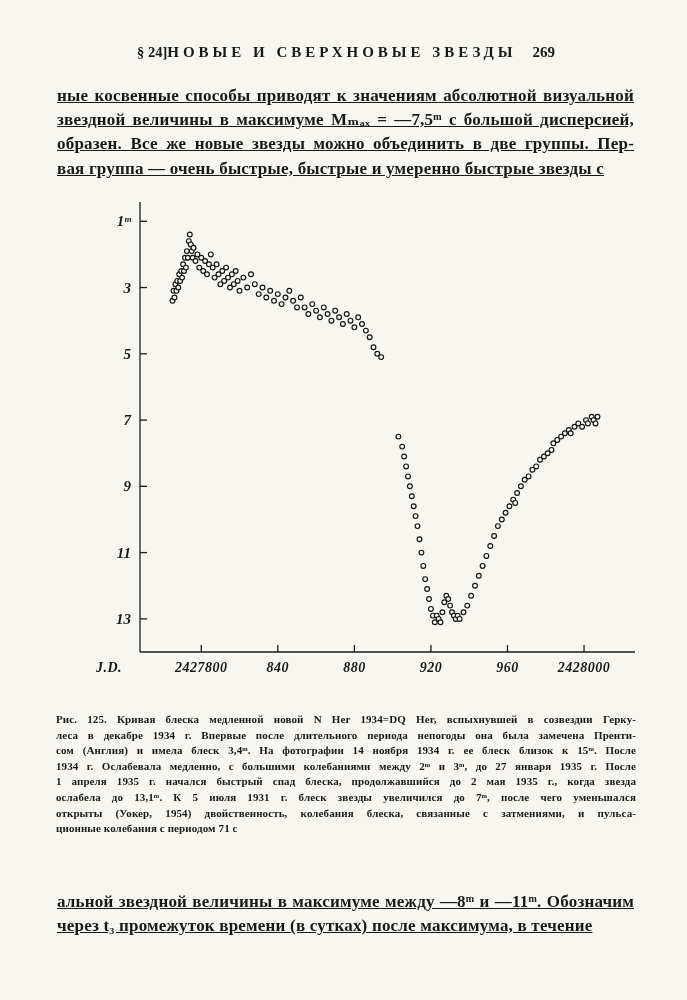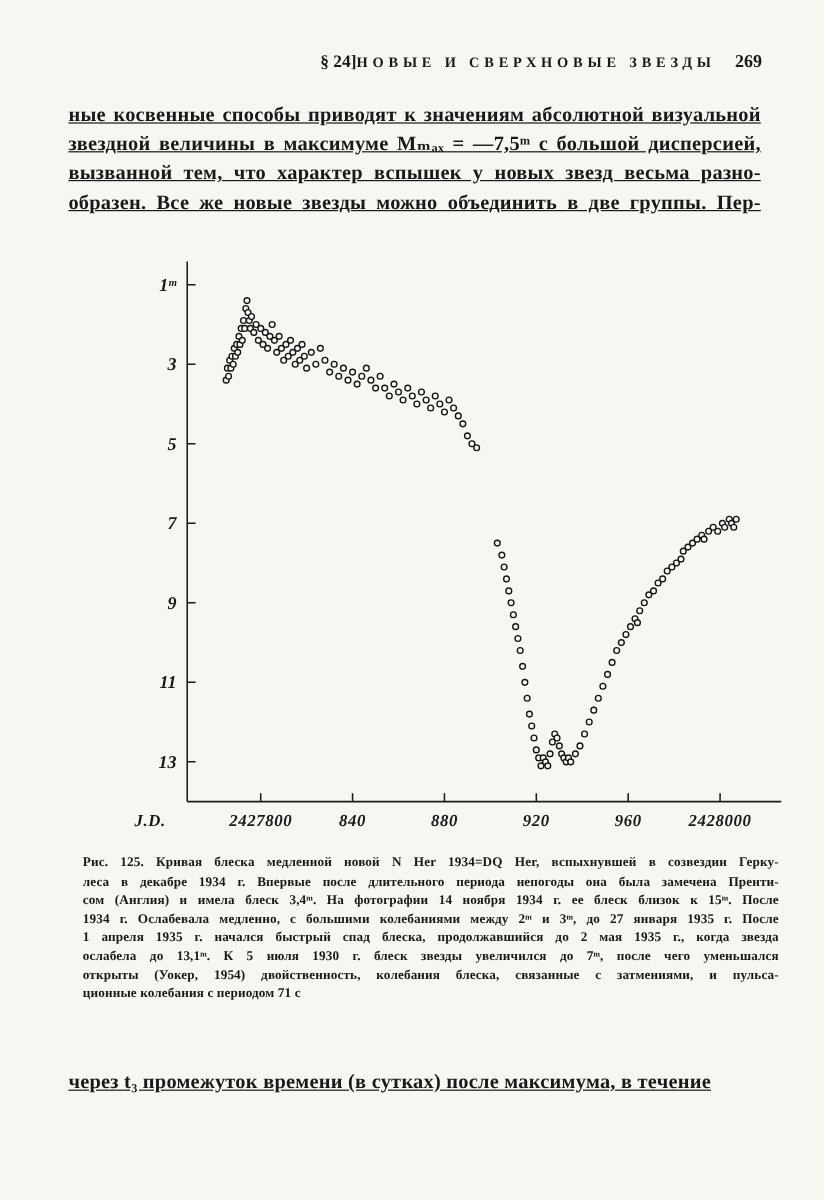--- a/index.html
+++ b/index.html
@@ -8,69 +8,68 @@
     position:relative;
     width:687px;height:1000px;
     background:#f7f6f1;
     font-family:"Liberation Serif","DejaVu Serif",serif;
     color:#191919;
     overflow:hidden;
   }
   
   .running-head{
     position:absolute;top:44px;left:57px;right:52px;
-    display:flex;justify-content:flex-end;align-items:baseline;
+    display:flex;justify-content:center;align-items:baseline;
     font-weight:bold;
   }
   .running-head .sec{font-size:14.5px;}
-  .running-head .title{font-size:12px;letter-spacing:4px;white-space:nowrap;}
+  .running-head .title{font-size:15px;letter-spacing:4px;white-space:nowrap;}
   .running-head .pagenum{font-size:15px;margin-left:16px;}
   
   .body-text{
     position:absolute;left:57px;width:577px;
     font-size:17px;font-weight:bold;line-height:24.2px;
     letter-spacing:0.2px;
     text-decoration:underline;
   }
   .para-top{top:84px;}
   .para-bottom{top:890px;}
   .tline{text-align:justify;text-align-last:justify;white-space:normal;}
   .tline.last{text-align-last:left;}
   
-  .figure{position:absolute;top:194px;left:90px;width:547px;height:492px;margin:16px;}
+  .figure{position:absolute;top:194px;left:90px;width:547px;height:492px;margin:0;}
   .figure svg{display:block;width:547px;height:492px;}
   .ax{stroke:#1b1b1b;stroke-width:1.3;fill:none;}
   .pt{fill:#f7f6f1;stroke:#141414;stroke-width:1.15;}
   .ylab{font:italic 700 15px "Liberation Serif","DejaVu Serif",serif;fill:#191919;text-anchor:end;}
   .xlab{font:italic 700 14px "Liberation Serif","DejaVu Serif",serif;fill:#191919;text-anchor:middle;letter-spacing:0.5px;}
   .xlab.jd{text-anchor:start;}
   
   .caption{
     position:absolute;top:712px;left:56px;width:580px;
     font-size:11px;font-weight:bold;line-height:15.6px;
     letter-spacing:0.1px;
-    margin-left:13px;
   }
 </style>
 </head>
 <body>
 
 <div class="page">
 
   <header class="running-head">
     <span class="sec">§ 24]</span>
     <span class="title">НОВЫЕ И СВЕРХНОВЫЕ ЗВЕЗДЫ</span>
     <span class="pagenum">269</span>
   </header>
 
   <div class="body-text para-top">
       <div class="tline">ные косвенные способы приводят к значениям абсолютной визуальной</div>
       <div class="tline">звездной величины в максимуме Mₘₐₓ = —7,5ᵐ с большой дисперсией,</div>
-      <div class="tline">вызванной тем, что характер вспышек у новых звезд весьма разно-</div>
       <div class="tline">образен. Все же новые звезды можно объединить в две группы. Пер-</div>
+      <div class="tline last">вая группа — очень быстрые, быстрые и умеренно быстрые звезды с</div>
     </div>
 
   <figure class="figure">
     <svg id="lightcurve" viewBox="0 0 547 492" role="img">
         <line x1="50" y1="8" x2="50" y2="458" class="ax"></line>
         <line x1="50" y1="458" x2="545" y2="458" class="ax"></line>
         <line x1="50" y1="27.253731343283583" x2="57" y2="27.253731343283583" class="ax"></line>
         <text x="41" y="32.25373134328358" class="ylab">1ᵐ</text>
         <line x1="50" y1="93.52238805970148" x2="57" y2="93.52238805970148" class="ax"></line>
         <text x="41" y="98.52238805970148" class="ylab">3</text>
@@ -255,22 +254,23 @@
         <circle cx="507.5" cy="222.7" r="2.4" class="pt"></circle>
       </svg>
   </figure>
 
   <div class="caption">
       <div class="tline">Рис. 125. Кривая блеска медленной новой N Her 1934=DQ Her, вспыхнувшей в созвездии Герку-</div>
       <div class="tline">леса в декабре 1934 г. Впервые после длительного периода непогоды она была замечена Пренти-</div>
       <div class="tline">сом (Англия) и имела блеск 3,4ᵐ. На фотографии 14 ноября 1934 г. ее блеск близок к 15ᵐ. После</div>
       <div class="tline">1934 г. Ослабевала медленно, с большими колебаниями между 2ᵐ и 3ᵐ, до 27 января 1935 г. После</div>
       <div class="tline">1 апреля 1935 г. начался быстрый спад блеска, продолжавшийся до 2 мая 1935 г., когда звезда</div>
-      <div class="tline">ослабела до 13,1ᵐ. К 5 июля 1930 г. блеск звезды увеличился до 7ᵐ, после чего уменьшался</div>
+      <div class="tline">ослабела до 13,1ᵐ. К 5 июля 1931 г. блеск звезды увеличился до 7ᵐ, после чего уменьшался</div>
       <div class="tline">открыты (Уокер, 1954) двойственность, колебания блеска, связанные с затмениями, и пульса-</div>
       <div class="tline last">ционные колебания с периодом 71 с</div>
     </div>
 
   <div class="body-text para-bottom">
+      <div class="tline">альной звездной величины в максимуме между —8ᵐ и —11ᵐ. Обозначим</div>
       <div class="tline last">через t₃ промежуток времени  (в сутках) после максимума, в течение</div>
     </div>
 
 </div>
 
 </body></html>

